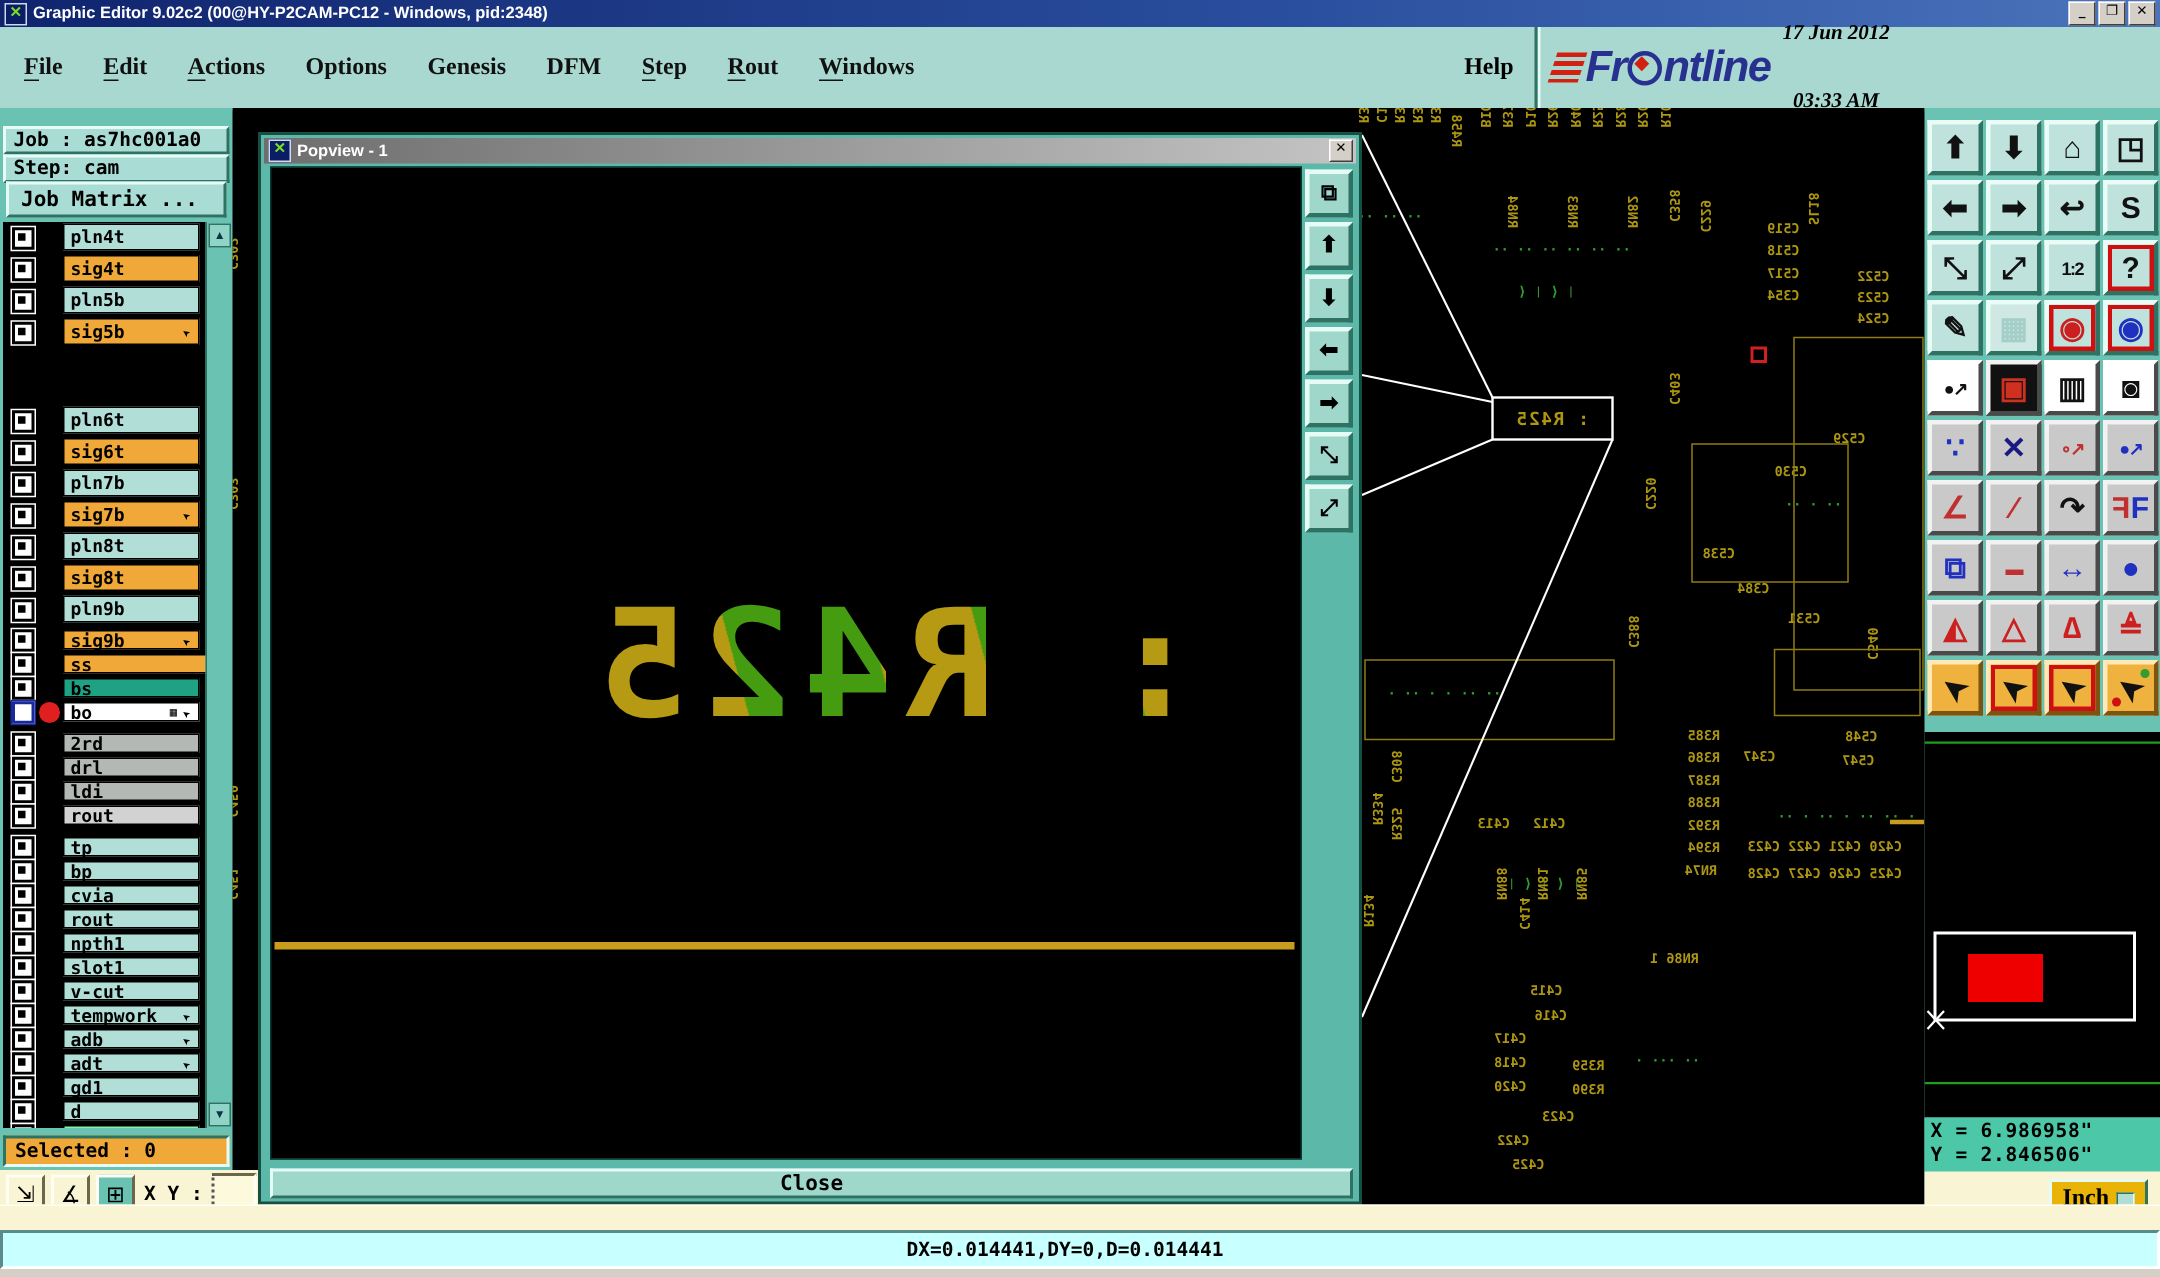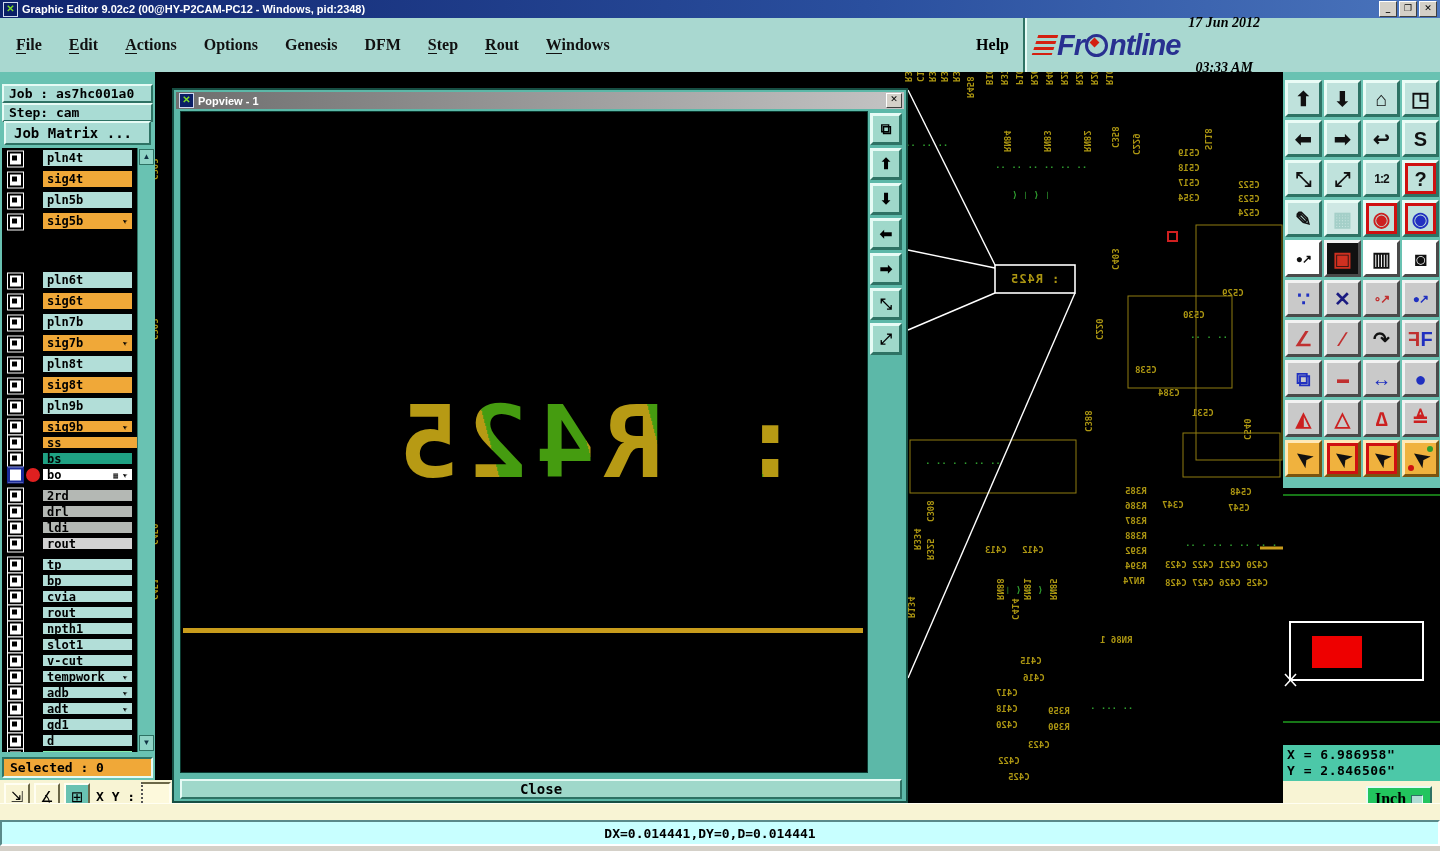--- a/index.html
+++ b/index.html
@@ -111,21 +111,21 @@
   .tb span{font-size:20px;font-weight:bold;color:#111;line-height:1;}
   .tb span.sm{font-size:12px;letter-spacing:-1px;}
   .dotg,.dotr{position:absolute;width:6px;height:6px;border-radius:50%;}
   .dotg{background:#2f9e2f;right:3px;top:3px;}
   .dotr{background:#cf1010;left:3px;bottom:3px;}
   #navigator{position:absolute;left:0;top:416px;width:157px;height:257px;background:#000;}
   #coordpanel{position:absolute;left:0;top:673px;width:157px;height:36px;background:#4cc8a8;
               font-family:"DejaVu Sans Mono",monospace;font-size:13px;font-weight:bold;color:#000;
               padding:2px 0 0 4px;line-height:16px;box-sizing:border-box;letter-spacing:0.5px;}
   #unitbox{position:absolute;left:0;top:709px;width:157px;height:37px;background:#f8f4d4;}
-  #inchbtn{position:absolute;left:83px;top:5px;width:66px;height:26px;background:#22c55e;
+  #inchbtn{position:absolute;left:83px;top:5px;width:66px;height:26px;background:#eab308;
            border:2px solid;border-color:#e6fbf5 #2e7264 #2e7264 #e6fbf5;box-sizing:border-box;
            font-family:"Liberation Serif",serif;font-weight:bold;font-size:16px;
            display:flex;align-items:center;justify-content:center;gap:5px;}
   #inch-ind{width:10px;height:7px;background:#b0ddd4;border:1px solid;border-color:#2e7264 #e6fbf5 #e6fbf5 #2e7264;}
   
   #creamstrip{left:0;top:803px;width:1440px;height:17px;background:#f8f4d4;border-top:1px solid #fffef2;}
   #statusbar{left:0;top:820px;width:1440px;height:26px;background:#c8ffff;
              border:2px solid;border-color:#5a8a8a #ffffff #ffffff #5a8a8a;box-sizing:border-box;
              font-family:"DejaVu Sans Mono",monospace;font-size:13px;font-weight:bold;color:#000;
              display:flex;align-items:center;justify-content:center;padding-right:20px;}

